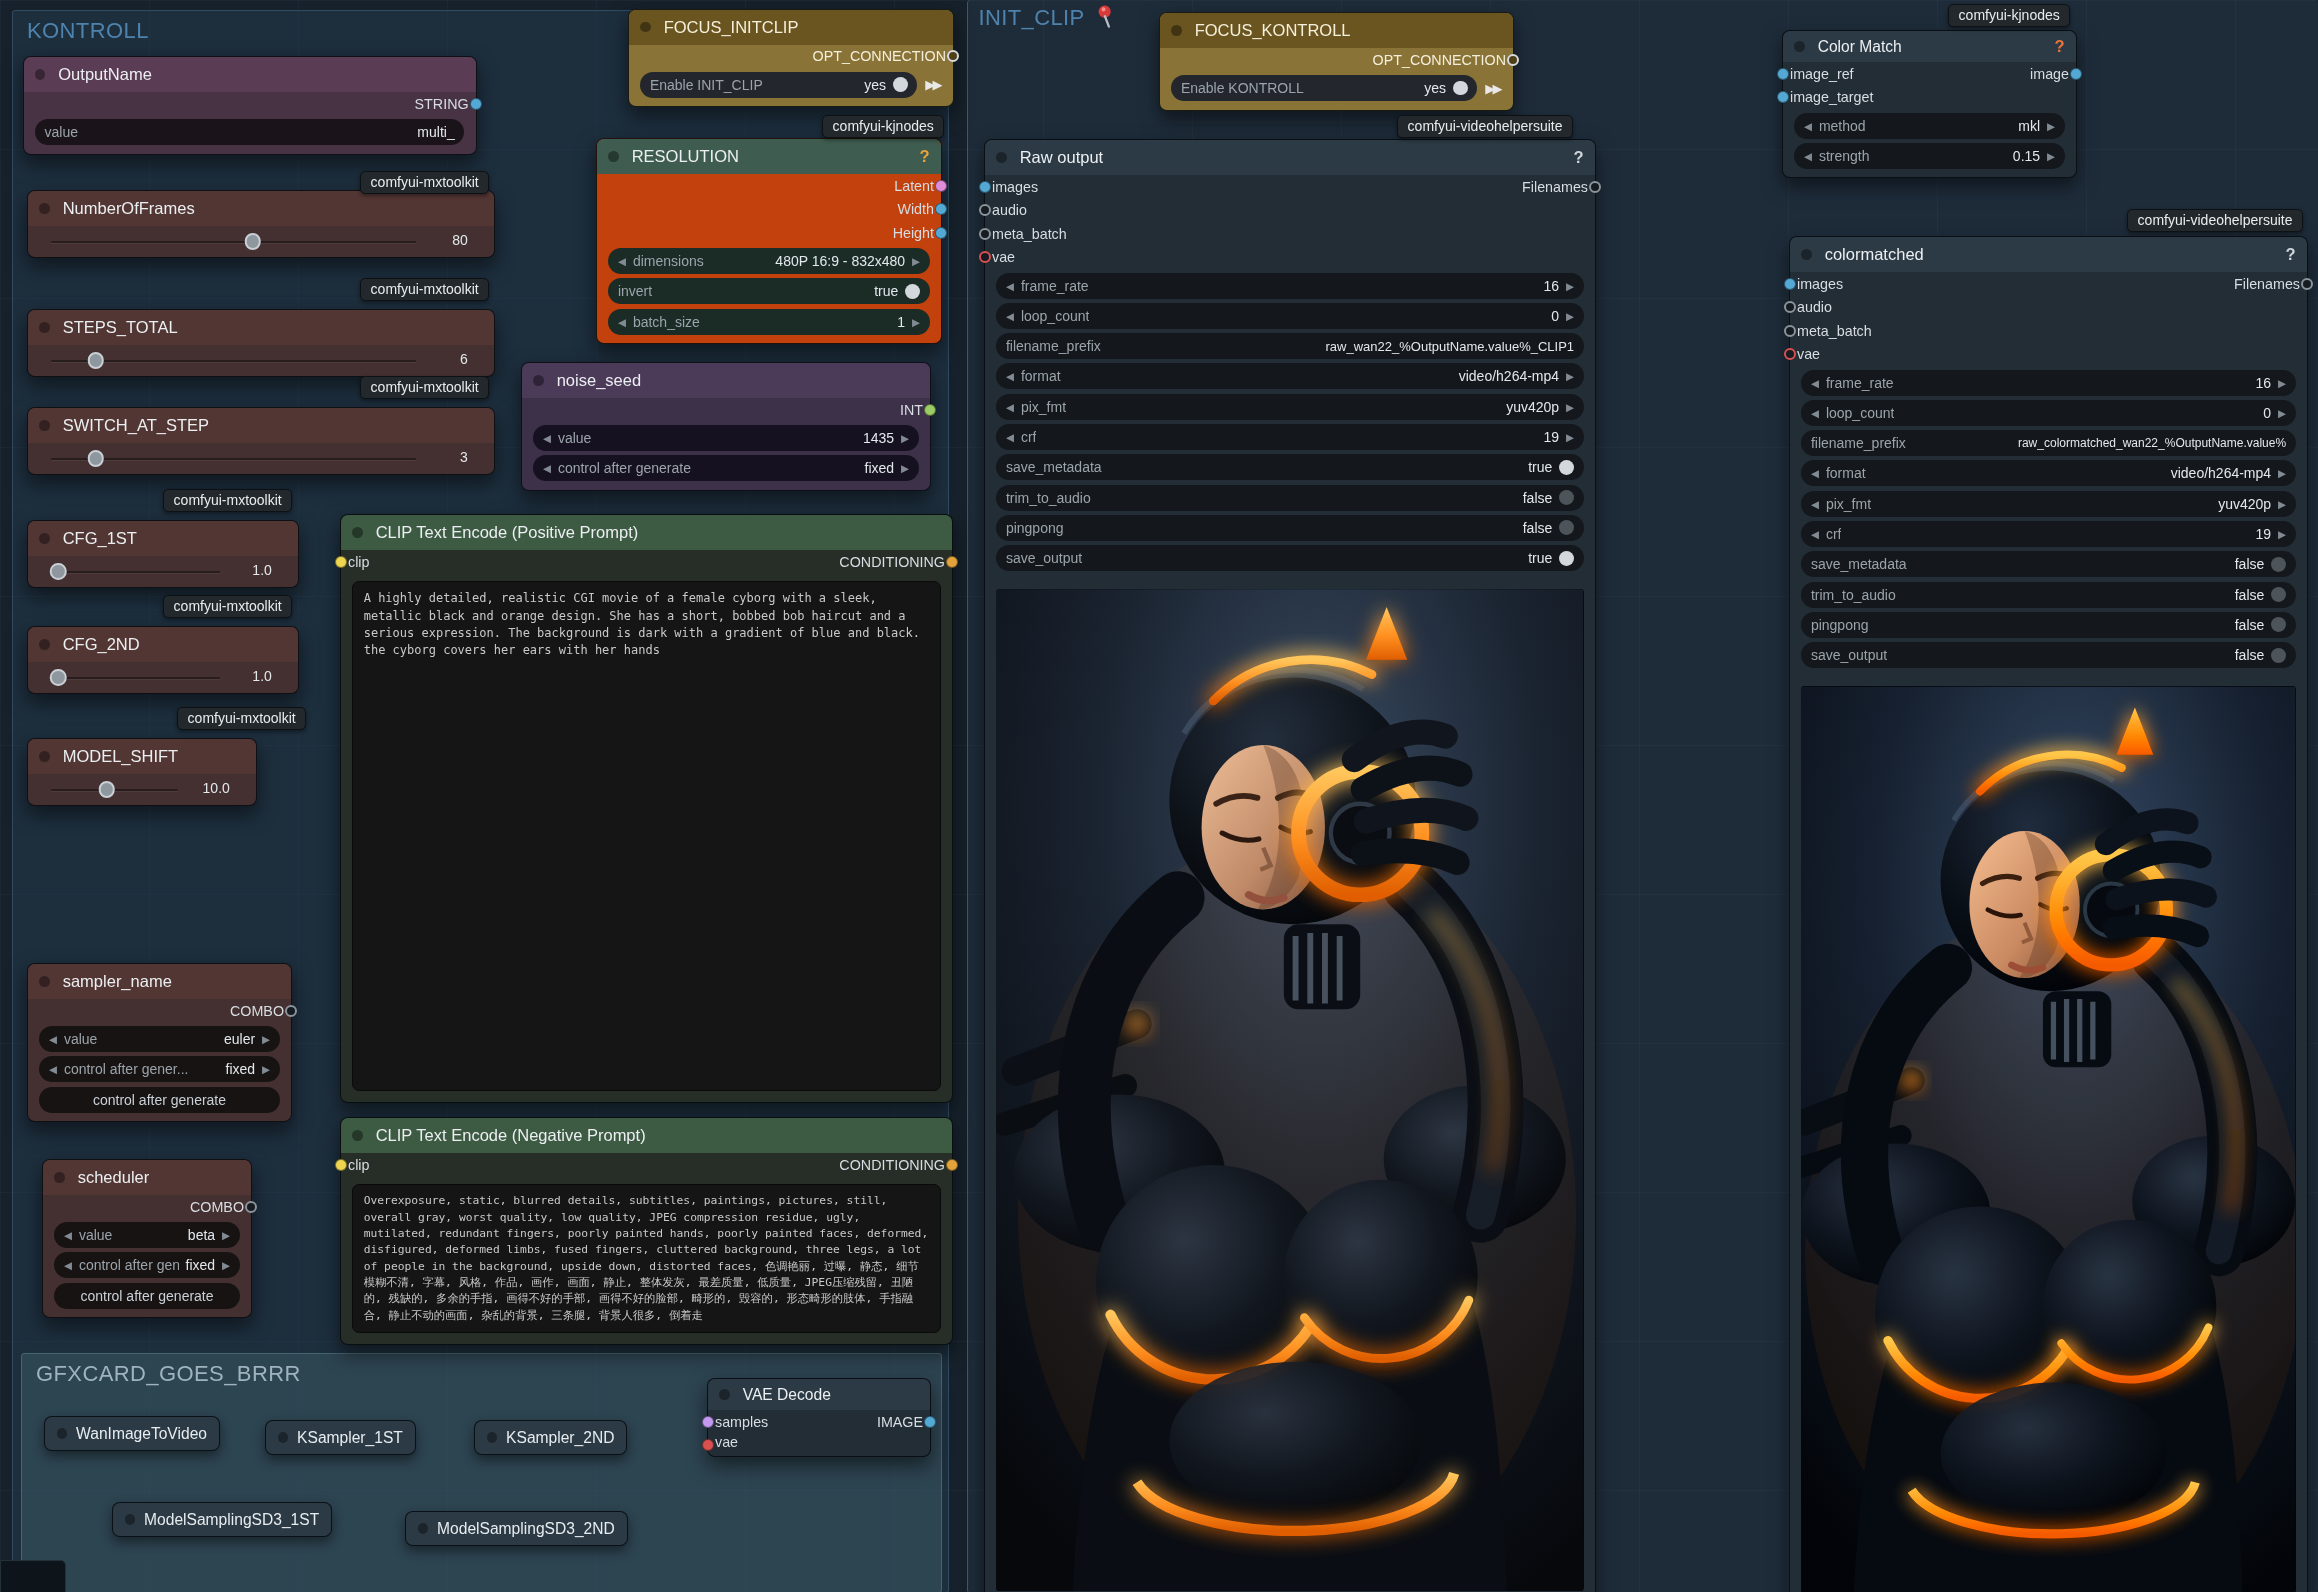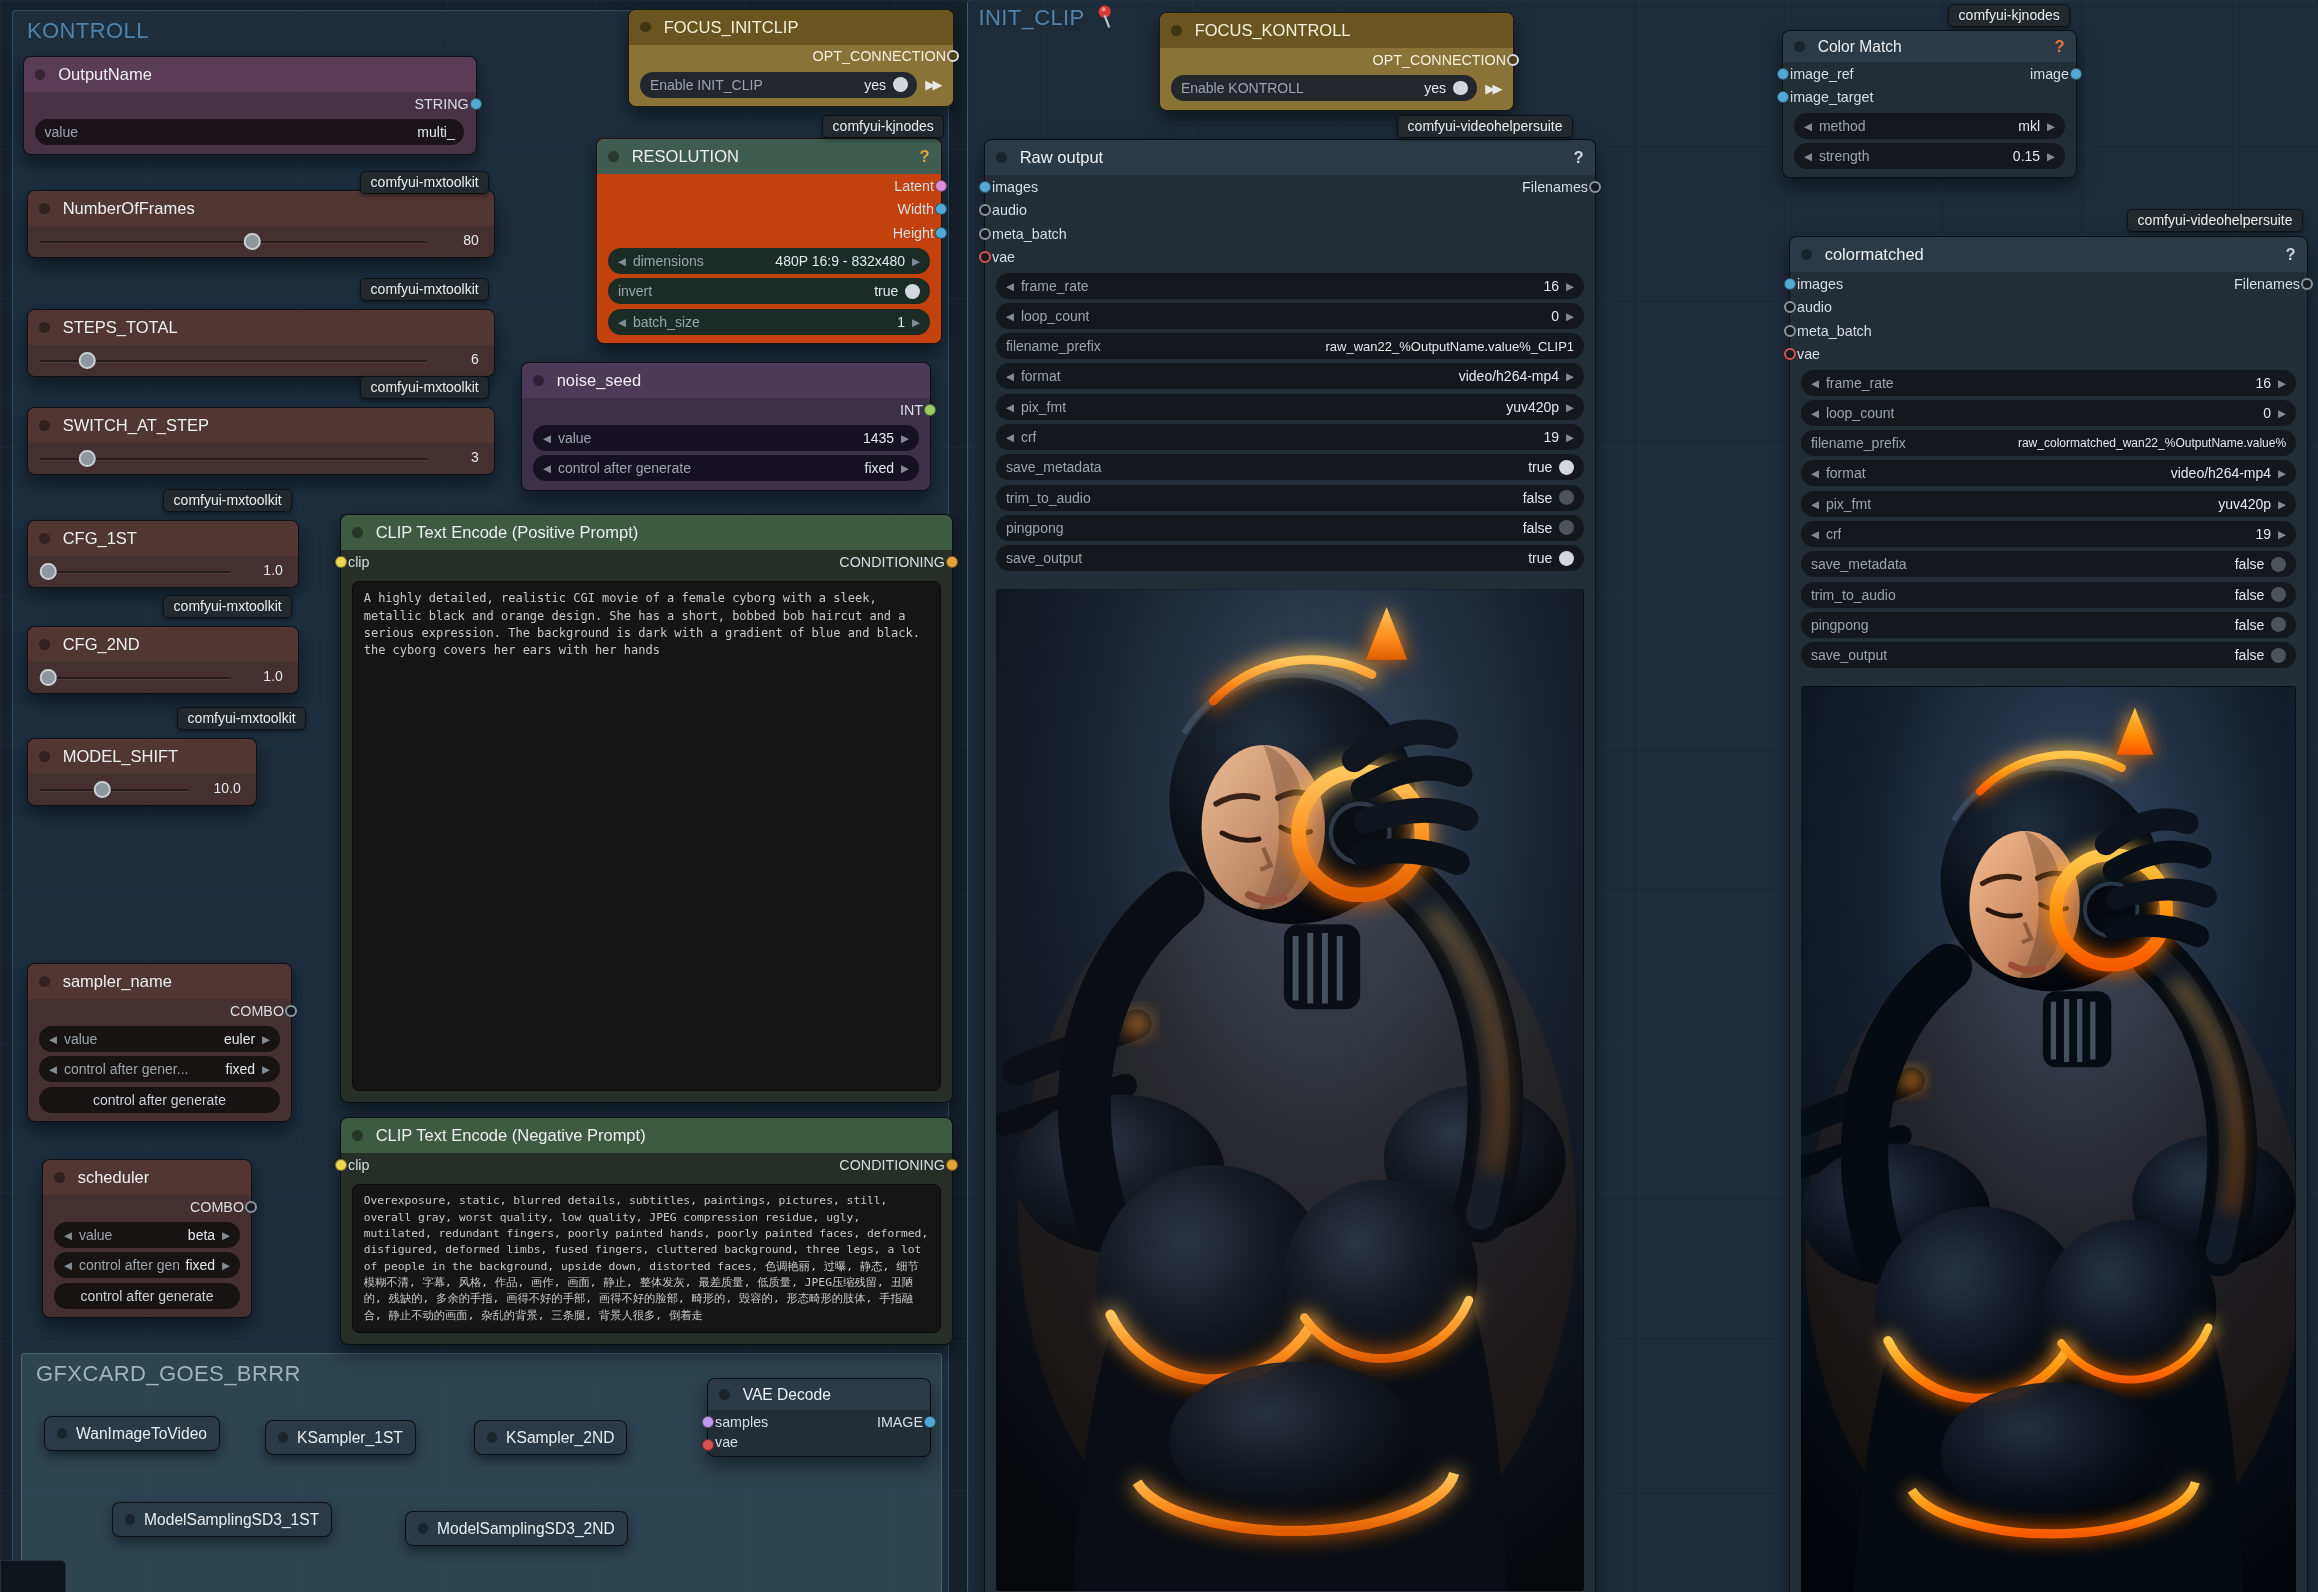--- a/index.html
+++ b/index.html
@@ -49,21 +49,21 @@
   .v-maroon .w{background:#181313}
   .v-plum .w{background:#1a141a}
   .v-purple .w{background:#161120}
   .v-gold .w{background:#23262c}
   .w .lab{color:#9ba4ab;white-space:nowrap;overflow:hidden}
   .w .val{margin-left:auto;color:#e2e8ec;white-space:nowrap}
   .w .ar{font-size:10.4px;color:#828b93;flex:none}
   .w.btn{justify-content:center;color:#c9d0d6}
   .knob{width:14.8px;height:14.8px;border-radius:50%;flex:none}
   .knob.on{background:#d3d8dc}.knob.off{background:#4d545a}
-  .sliderrow{position:relative;height:31px;margin:0 10px;flex:none}
+  .sliderrow{position:relative;height:31px;margin:0 21px;flex:none}
   .strack{position:absolute;left:1.7px;right:57px;top:14.8px;height:2.6px;border-radius:1.7px;background:#271d1d;box-shadow:0 0.9px 0 rgba(255,255,255,.06)}
   .sknob{position:absolute;top:7px;width:16.5px;height:16.5px;border-radius:50%;background:#8e979e;border:2.6px solid #c9cfd4;transform:translateX(-50%)}
   .sval{position:absolute;right:5.2px;top:6px;font-size:14px;color:#e2e8ec}
   .ta{flex:1;margin:7px 11.3px 11.3px;background:#151515;border:0.9px solid #0a0a0a;border-radius:7px;padding:8.7px 10.4px;font-family:"DejaVu Sans Mono",monospace;font-size:12px;line-height:1.45;color:#c9c9c9;overflow:hidden;white-space:pre-wrap}
   .preview{flex:1;margin:8.7px 11.3px 11.3px;background:#05070b;border-radius:3.5px;overflow:hidden;position:relative}
   .preview svg{width:100%;height:100%;display:block}
   .cnode{position:absolute;z-index:3;height:35px;display:inline-flex;align-items:center;gap:8.7px;padding:0 12px;background:#2c3a45;border:0.9px solid rgba(5,10,14,.85);border-radius:7.8px;font-size:15.6px;color:#e7ecef;white-space:nowrap;box-shadow:0 5.2px 12px rgba(0,0,0,.45)}
   .focusrow{display:flex;align-items:center;gap:7.8px;margin:3.5px 11.3px 8.7px;flex:none}
   .focusrow .w{flex:1;margin:0}
   .skip{font-size:13px;letter-spacing:-2.6px;color:#e8e8e8;flex:none;padding-right:1.7px}

